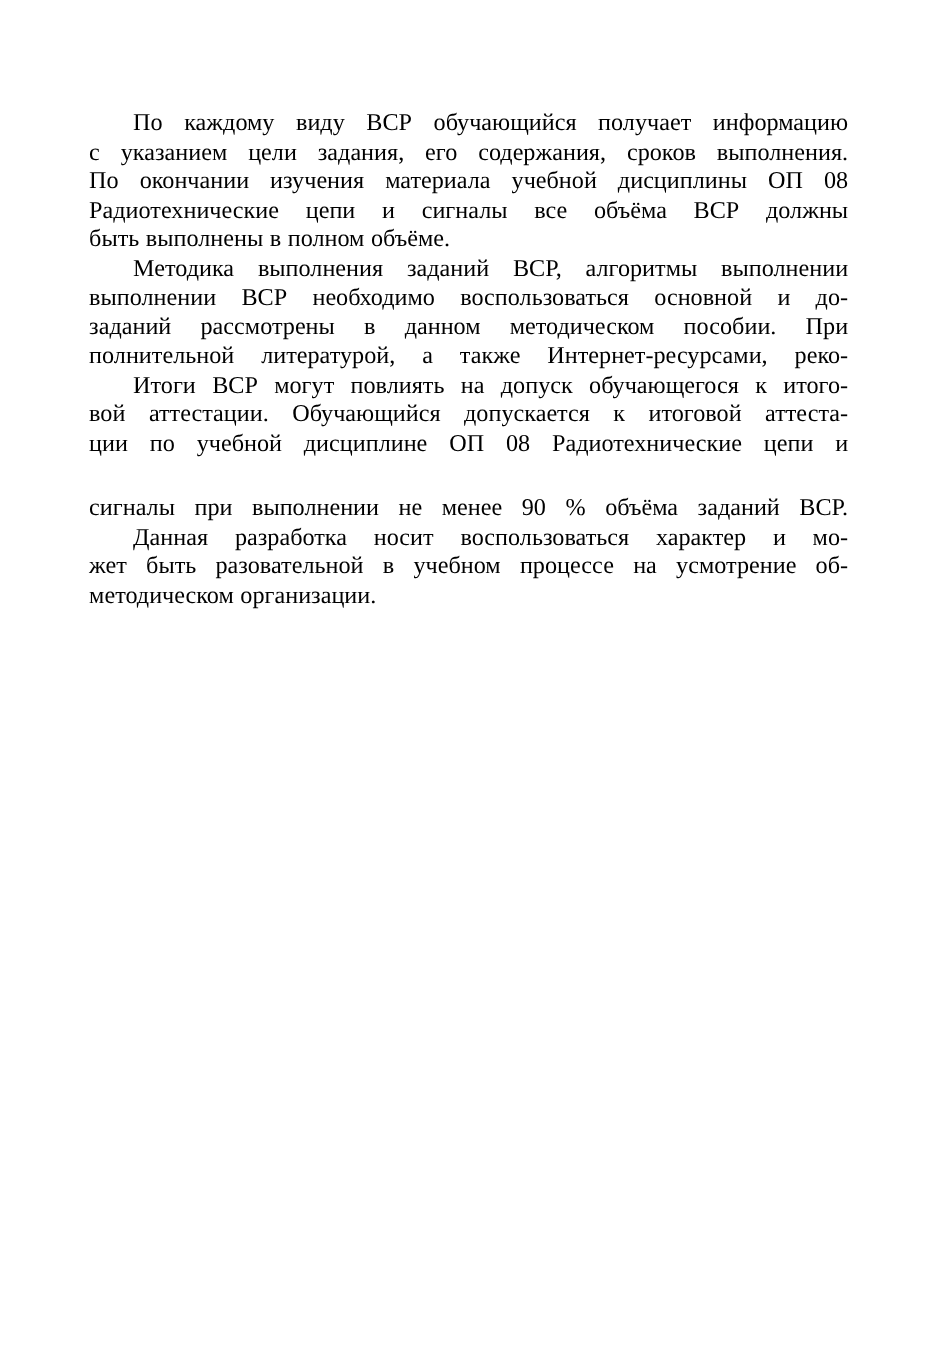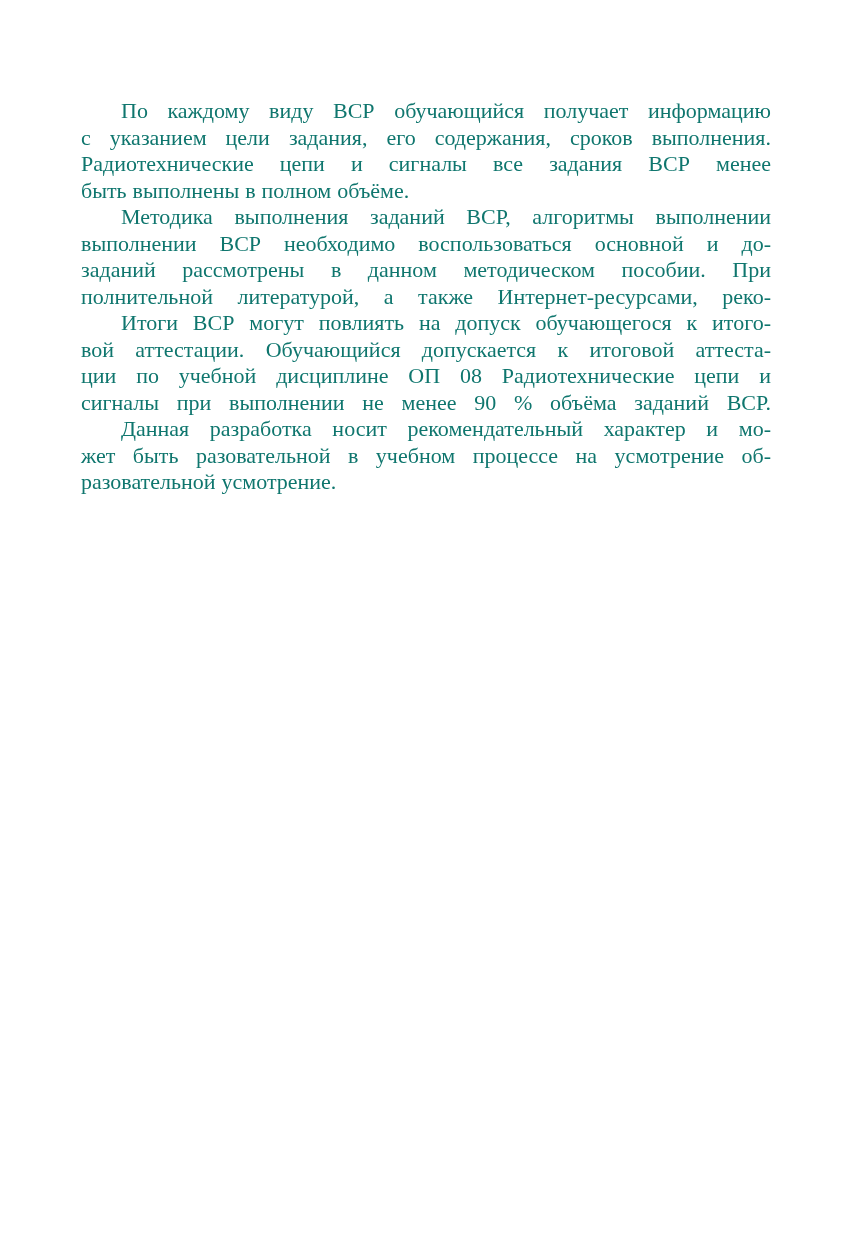--- a/index.html
+++ b/index.html
@@ -41,44 +41,46 @@
   .line.first {
     text-indent: 40px;
   }
   .line.last {
     text-align: right;
     text-align-last: left;
   }
   .line.last.justified {
     text-align: justify;
     text-align-last: justify;
+    margin-top: 32px;
   }
 </style>
 </head>
 <body>
 
 <div class="page">
-  <div class="text-block" id="text-block" style="color: #0f766e;">
+  <div class="text-block" id="text-block" style="color: #000000;">
       <div class="paragraph">
         <div class="line first">По каждому виду ВСР обучающийся получает информацию</div>
         <div class="line">с указанием цели задания, его содержания, сроков выполнения.</div>
-        <div class="line">Радиотехнические цепи и сигналы все задания ВСР менее</div>
+        <div class="line">По окончании изучения материала учебной дисциплины ОП 08</div>
+        <div class="line">Радиотехнические цепи и сигналы все объёма ВСР должны</div>
         <div class="line last">быть выполнены в полном объёме.</div>
       </div>
       <div class="paragraph">
         <div class="line first">Методика выполнения заданий ВСР, алгоритмы выполнении</div>
         <div class="line">выполнении ВСР необходимо воспользоваться основной и до-</div>
         <div class="line">заданий рассмотрены в данном методическом пособии. При</div>
         <div class="line">полнительной литературой, а также Интернет-ресурсами, реко-</div>
       </div>
       <div class="paragraph">
         <div class="line first">Итоги ВСР могут повлиять на допуск обучающегося к итого-</div>
         <div class="line">вой аттестации. Обучающийся допускается к итоговой аттеста-</div>
         <div class="line">ции по учебной дисциплине ОП 08 Радиотехнические цепи и</div>
         <div class="line last justified">сигналы при выполнении не менее 90 % объёма заданий ВСР.</div>
       </div>
       <div class="paragraph">
-        <div class="line first">Данная разработка носит рекомендательный характер и мо-</div>
+        <div class="line first">Данная разработка носит воспользоваться характер и мо-</div>
         <div class="line">жет быть разовательной в учебном процессе на усмотрение об-</div>
-        <div class="line last">разовательной усмотрение.</div>
+        <div class="line last">методическом организации.</div>
       </div>
     </div>
 </div>
 
 </body></html>

